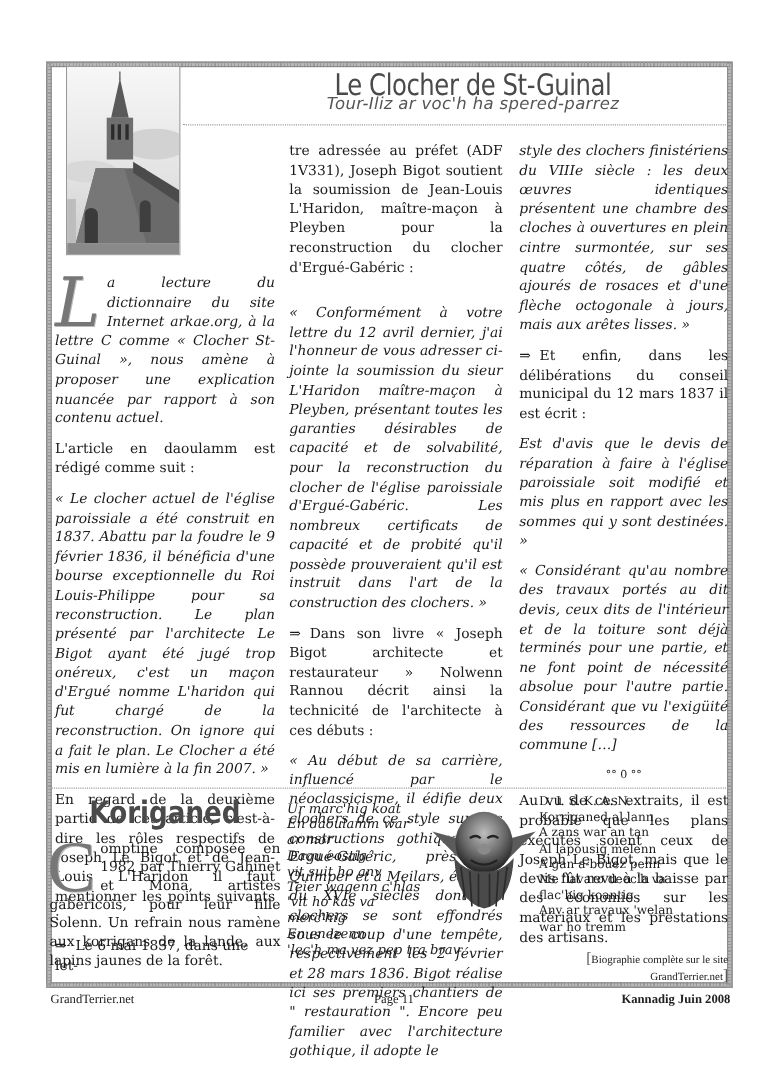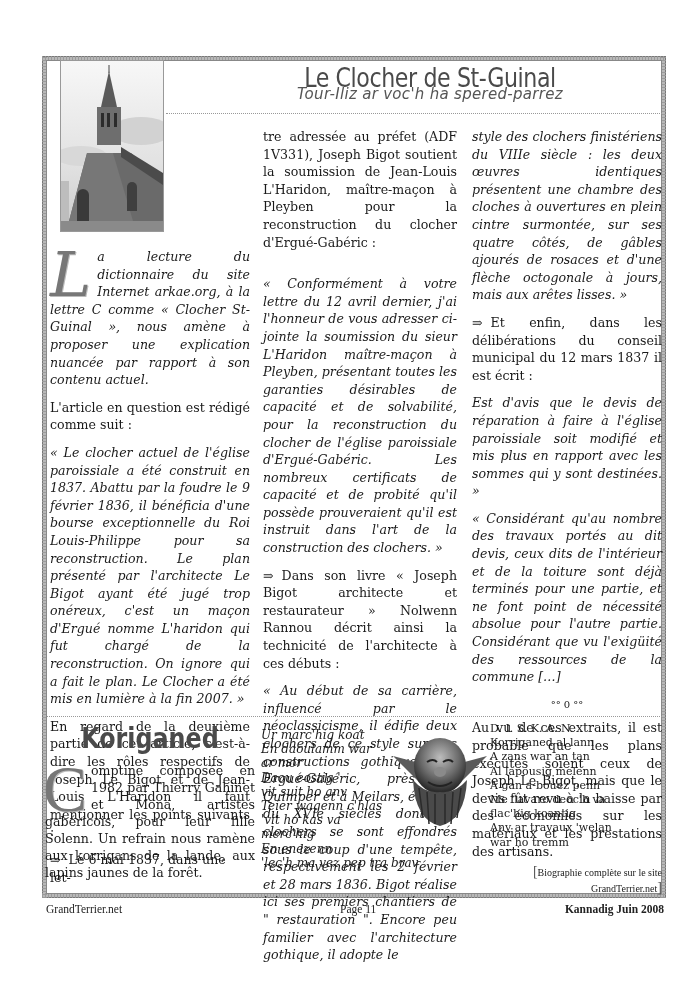--- a/index.html
+++ b/index.html
@@ -100,21 +100,21 @@
 
 <h1 class="title">Le Clocher de St-Guinal</h1>
 <div class="subtitle">Tour-Iliz ar voc'h ha spered-parrez</div>
 <div class="dotline" style="left:166px; top:113px; width:496px;"></div>
 
 <div class="col" style="left:50px; top:248px; width:200px;">
   <p>
     <span class="dropcap">L</span>
     <span class="it">a lecture du dictionnaire du site Internet arkae.org, à la lettre C comme « Clocher St-Guinal », nous amène à proposer une explication nuancée par rapport à son contenu actuel.</span>
   </p>
-  <p>L'article en question est rédigé comme suit :</p>
+  <p>L'article en daoulamm est rédigé comme suit :</p>
   <p class="it">« Le clocher actuel de l'église paroissiale a été construit en 1837. Abattu par la foudre le 9 février 1836, il bénéficia d'une bourse exceptionnelle du Roi Louis-Philippe pour sa reconstruction.  Le plan présenté par l'architecte Le Bigot ayant été jugé trop onéreux, c'est un maçon d'Ergué nomme L'haridon qui fut chargé de la reconstruction. On ignore qui a fait le plan. Le Clocher a été mis en lumière à la fin 2007. »</p>
   <p>En regard de la deuxième partie de cet article, c'est-à-dire les rôles respectifs de Joseph Le Bigot et de Jean-Louis L'Haridon il faut mentionner les points suivants :</p>
   <p style="text-align:left;">
     <span class="arrow">⇒</span><span>Le 6 mai 1837, dans une let-</span>
   </p>
 </div>
 
 <div class="col" style="left:263px; top:128px; width:194px;">
   <p style="margin-bottom:24px;">tre adressée au préfet (ADF 1V331), Joseph Bigot soutient la soumission de Jean-Louis L'Haridon, maître-maçon à Pleyben pour la reconstruction du clocher d'Ergué-Gabéric  :</p>
   <p class="it">« Conformément à votre lettre du 12 avril dernier, j'ai l'honneur de vous adresser ci-jointe la soumission du sieur L'Haridon maître-maçon à Pleyben, présentant toutes les garanties désirables de capacité et de solvabilité, pour la reconstruction du clocher de l'église paroissiale d'Ergué-Gabéric. Les nombreux certificats de capacité et de probité qu'il possède prouveraient qu'il est instruit dans l'art de la construction des clochers. »</p>

